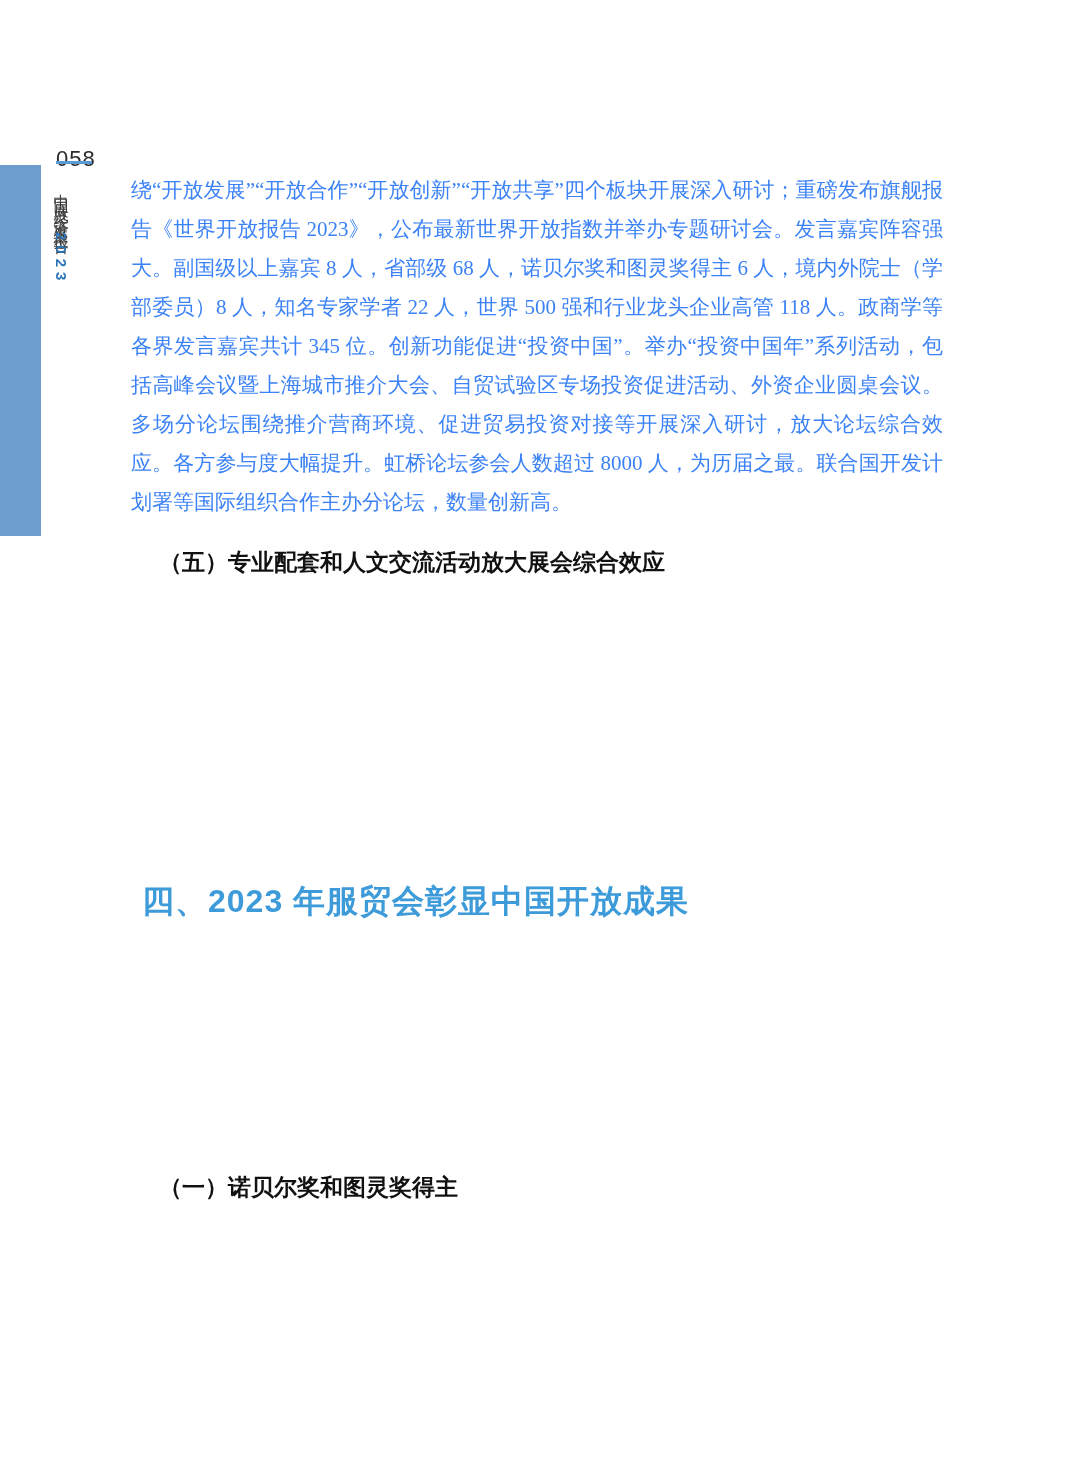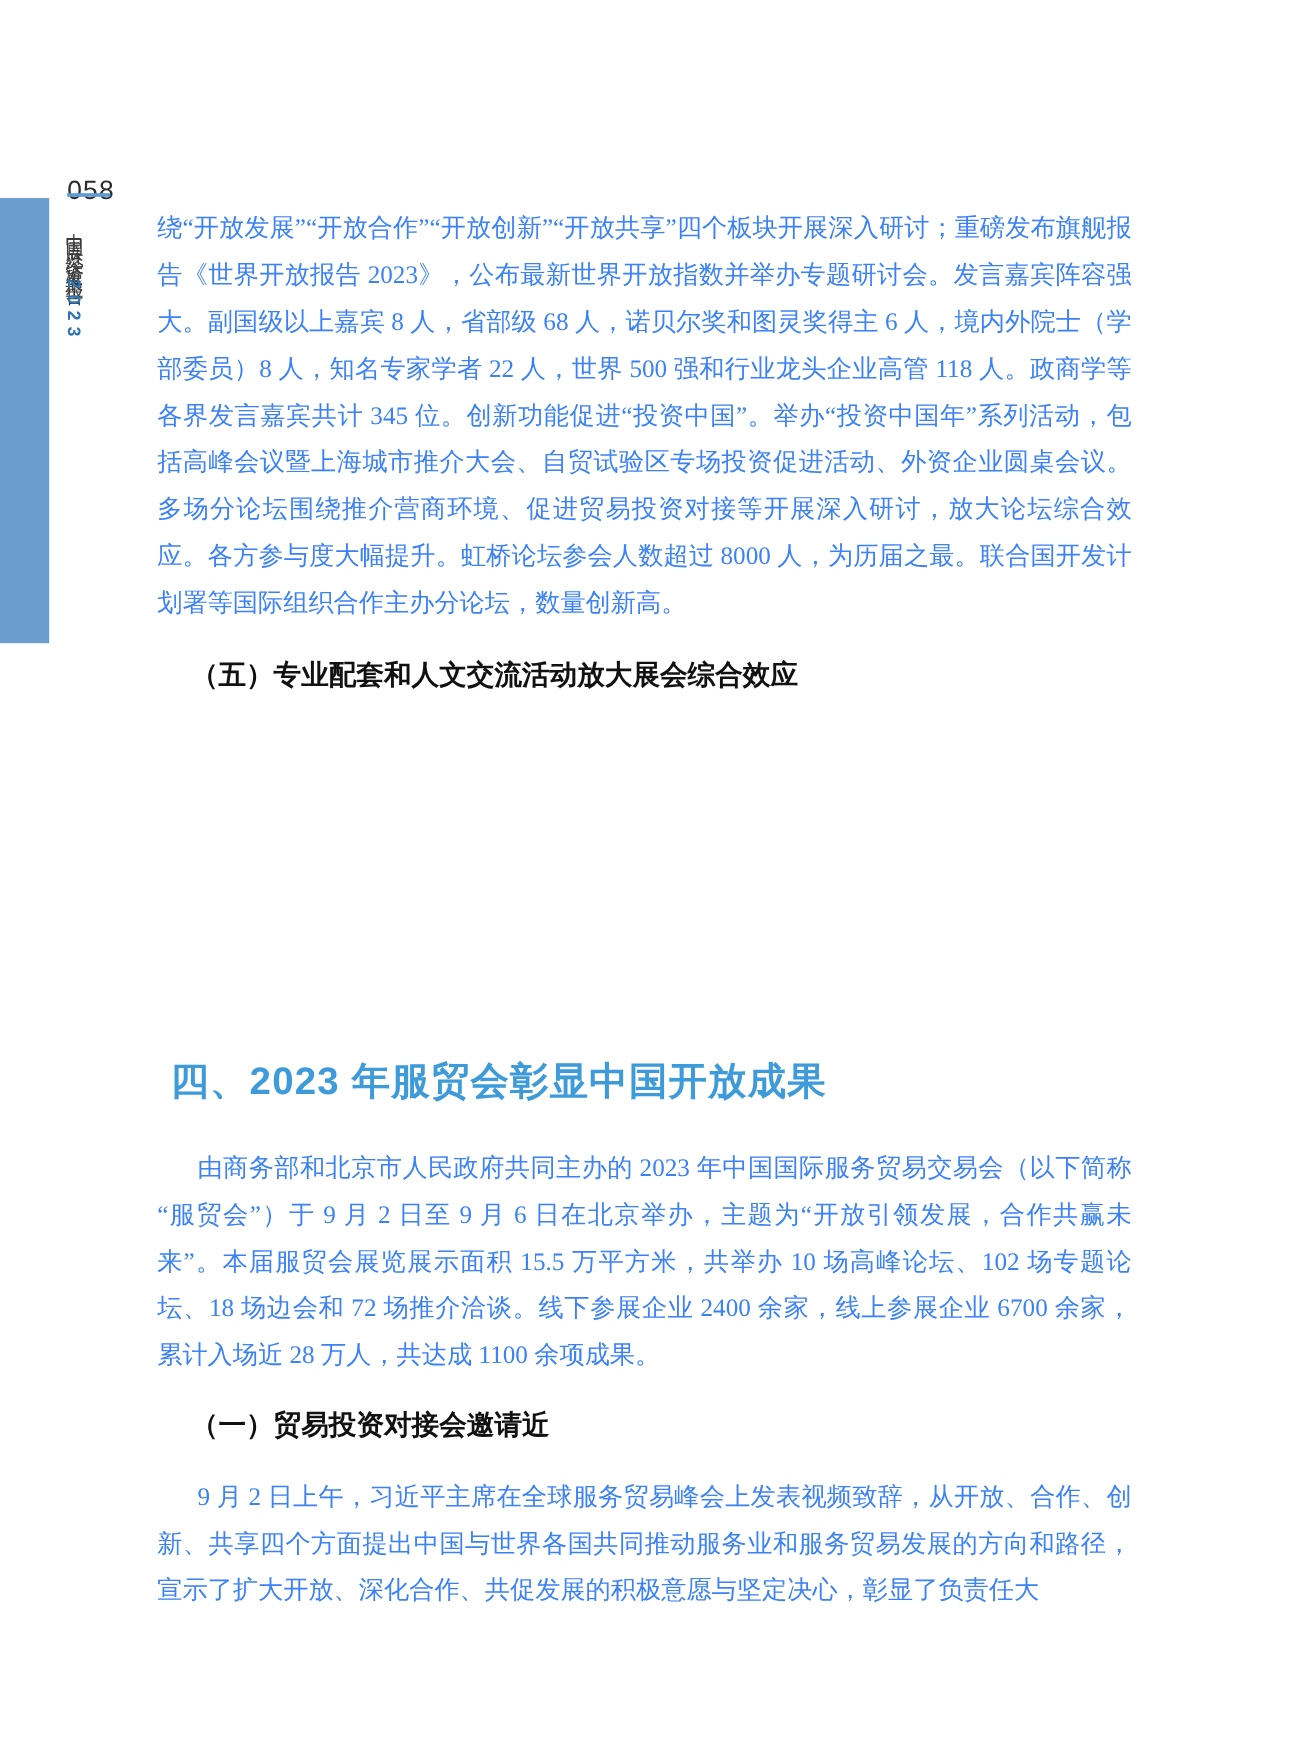--- a/index.html
+++ b/index.html
@@ -105,20 +105,18 @@
 
   <main class="content">
 
     <p class="body-para" style="top:171px">绕“开放发展”“开放合作”“开放创新”“开放共享”四个板块开展深入研讨；重磅发布旗舰报告《世界开放报告 2023》，公布最新世界开放指数并举办专题研讨会。发言嘉宾阵容强大。副国级以上嘉宾 8 人，省部级 68 人，诺贝尔奖和图灵奖得主 6 人，境内外院士（学部委员）8 人，知名专家学者 22 人，世界 500 强和行业龙头企业高管 118 人。政商学等各界发言嘉宾共计 345 位。创新功能促进“投资中国”。举办“投资中国年”系列活动，包括高峰会议暨上海城市推介大会、自贸试验区专场投资促进活动、外资企业圆桌会议。多场分论坛围绕推介营商环境、促进贸易投资对接等开展深入研讨，放大论坛综合效应。各方参与度大幅提升。虹桥论坛参会人数超过 8000 人，为历届之最。联合国开发计划署等国际组织合作主办分论坛，数量创新高。</p>
 
     <h3 class="sub-heading" style="top:549px">（五）专业配套和人文交流活动放大展会综合效应</h3>
 
 
     <h2 class="section-heading" style="top:883px">四、2023 年服贸会彰显中国开放成果</h2>
 
-    <p class="body-para indent" style="top:954px">由商务部和北京市人民政府共同主办的 2023 年中国国际服务贸易交易会（以下简称“服贸会”）于 9 月 2 日至 9 月 6 日在北京举办，主题为“开放引领发展，合作共赢未来”。本届服贸会展览展示面积 15.5 万平方米，共举办 10 场高峰论坛、102 场专题论坛、18 场边会和 72 场推介洽谈。线下参展企业 2400 余家，线上参展企业 6700 余家，累计入场近 28 万人，共达成 1100 余项成果。</p>
 
-    <h3 class="sub-heading" style="top:1174px">（一）贸易投资对接会邀请近</h3>
+    <h3 class="sub-heading" style="top:1174px">（一）诺贝尔奖和图灵奖得主</h3>
 
-    <p class="body-para indent" style="top:1228px">9 月 2 日上午，习近平主席在全球服务贸易峰会上发表视频致辞，从开放、合作、创新、共享四个方面提出中国与世界各国共同推动服务业和服务贸易发展的方向和路径，宣示了扩大开放、深化合作、共促发展的积极意愿与坚定决心，彰显了负责任大</p>
 
   </main>
 </div>
 
 </body></html>

